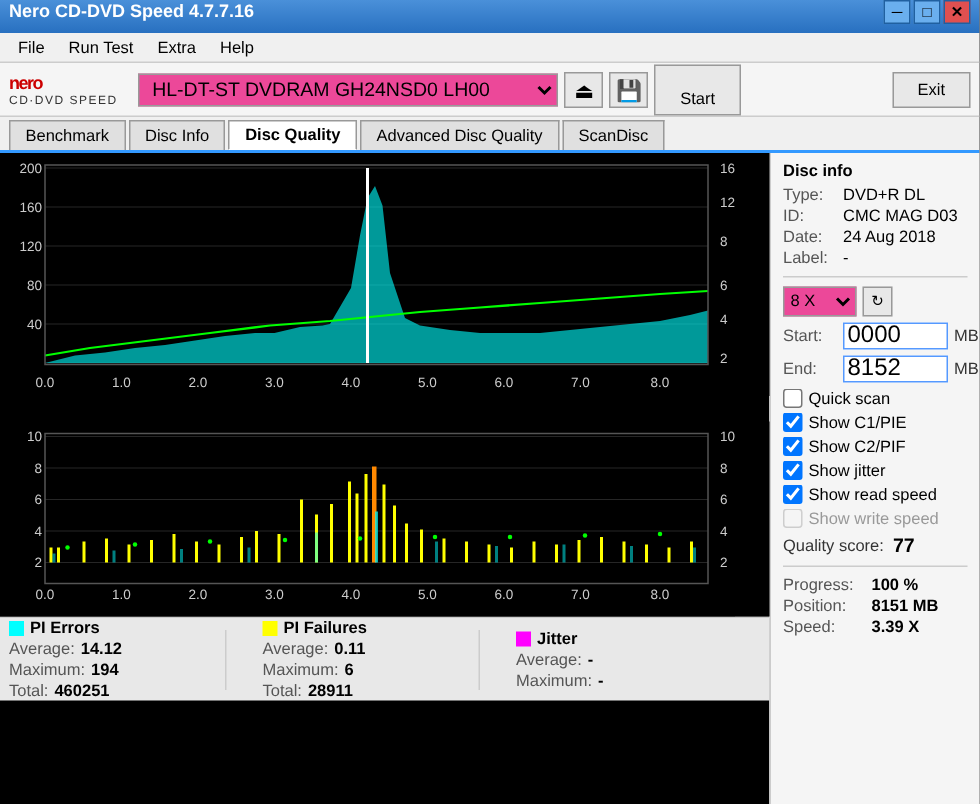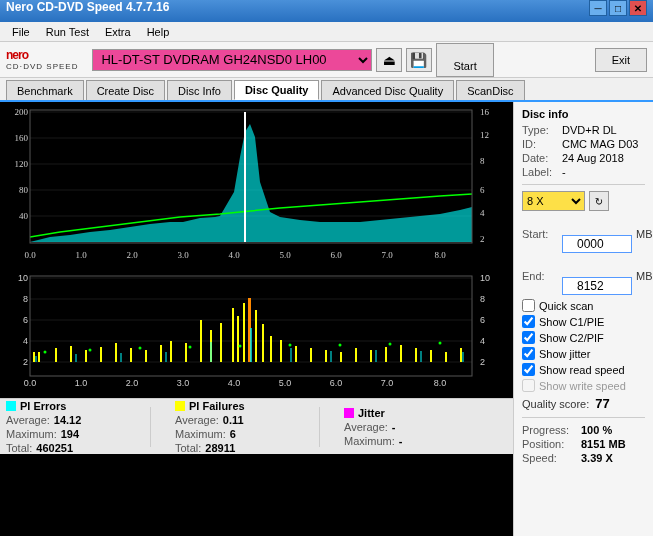--- a/index.html
+++ b/index.html
@@ -128,22 +128,21 @@
       display: flex;
       height: calc(536px - 22px - 20px - 36px - 24px);
       background: white;
     }
 
     
     .upper-chart {
       height: 162px;
       background: #000;
       position: relative;
-      margin-bottom: 2px;
-      font-family: Liberation Serif, serif;
+      margin-bottom: 15px;
     }
 
     
     .lower-chart {
       height: 130px;
       background: #000;
       position: relative;
     }
 
     
@@ -178,34 +177,34 @@
       color: #000;
     }
     .info-row { display: flex; gap: 4px; margin-bottom: 2px; }
     .info-label { color: #555; min-width: 36px; }
     .info-value { color: #000; }
     .divider { height: 1px; background: #ccc; margin: 6px 0; }
     .settings-row {
       display: flex; align-items: center; gap: 4px; margin-bottom: 4px;
     }
     .settings-select {
-      width: 63px; height: 20px; font-size: 11px;
-      border: 1px solid #999;
-      background: #fde047;
+      width: 49px; height: 20px; font-size: 11px;
+      border: 1px solid #999;
+      background: #ec4899;
     }
     .settings-icon-btn {
       width: 20px; height: 20px;
       border: 1px solid #999; background: #e8e8e8;
       display: flex; align-items: center; justify-content: center;
       font-size: 10px; cursor: pointer;
     }
     .input-field {
-      width: 70px; height: 18px; font-size: 12px;
+      width: 70px; height: 18px; font-size: 16px;
       border: 1px solid #5599ff;
-      background: white; padding: 0 14px; margin-top: 20px;
+      background: white; padding: 0 2px;
     }
     .mb-label { font-size: 11px; color: #333; }
     .checkbox-row {
       display: flex; align-items: center; gap: 4px; margin-bottom: 3px;
     }
     .checkbox-row input[type=checkbox] { margin: 0; }
     .advanced-btn {
       background: linear-gradient(to bottom, #e8e8e8, #d0d0d0);
       border: 1px solid #999;
       width: 100%;
@@ -252,21 +251,20 @@
     <option>HL-DT-ST DVDRAM GH24NSD0 LH00</option>
   </select>
   <div class="toolbar-icon-btn" title="Eject">⏏</div>
   <div class="toolbar-icon-btn" title="Save">💾</div>
   <button class="start-btn">Start</button>
   <button class="exit-btn">Exit</button>
 </div>
 
 <div class="tabs">
   <div class="tab">Benchmark</div>
-  <div class="tab">Create Disc</div>
   <div class="tab">Disc Info</div>
   <div class="tab active">Disc Quality</div>
   <div class="tab">Advanced Disc Quality</div>
   <div class="tab">ScanDisc</div>
 </div>
 
 <div class="main-content">
 
   <div style="flex:1; display:flex; flex-direction:column; background:#000;">
 

